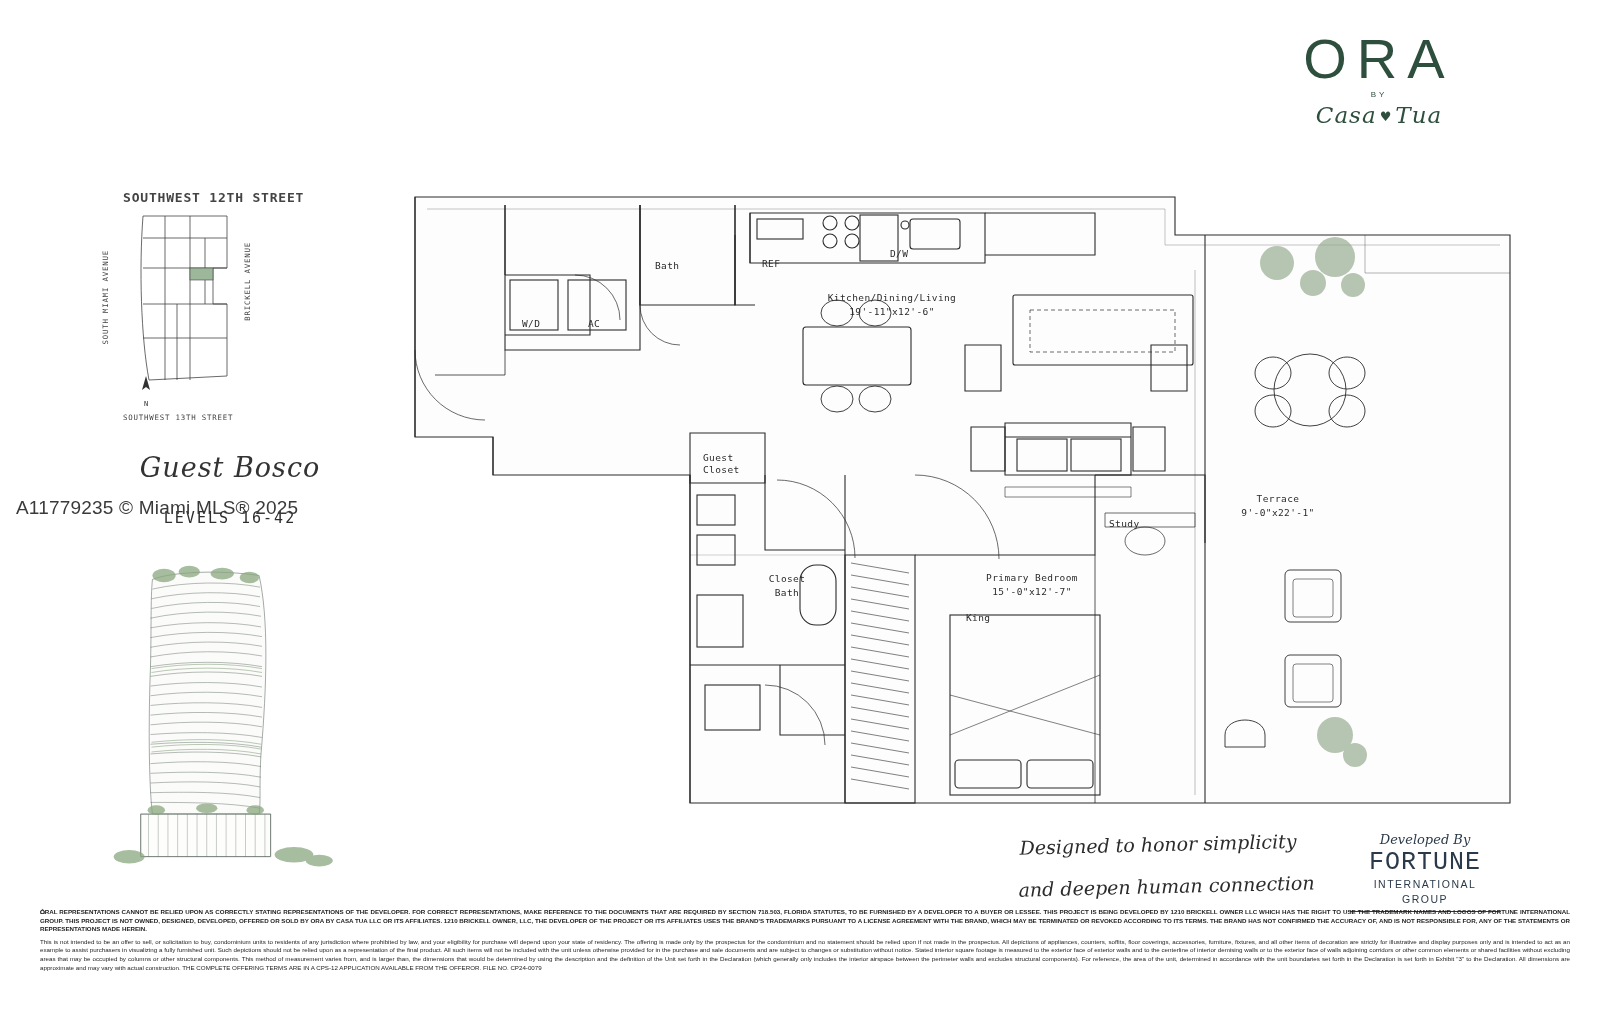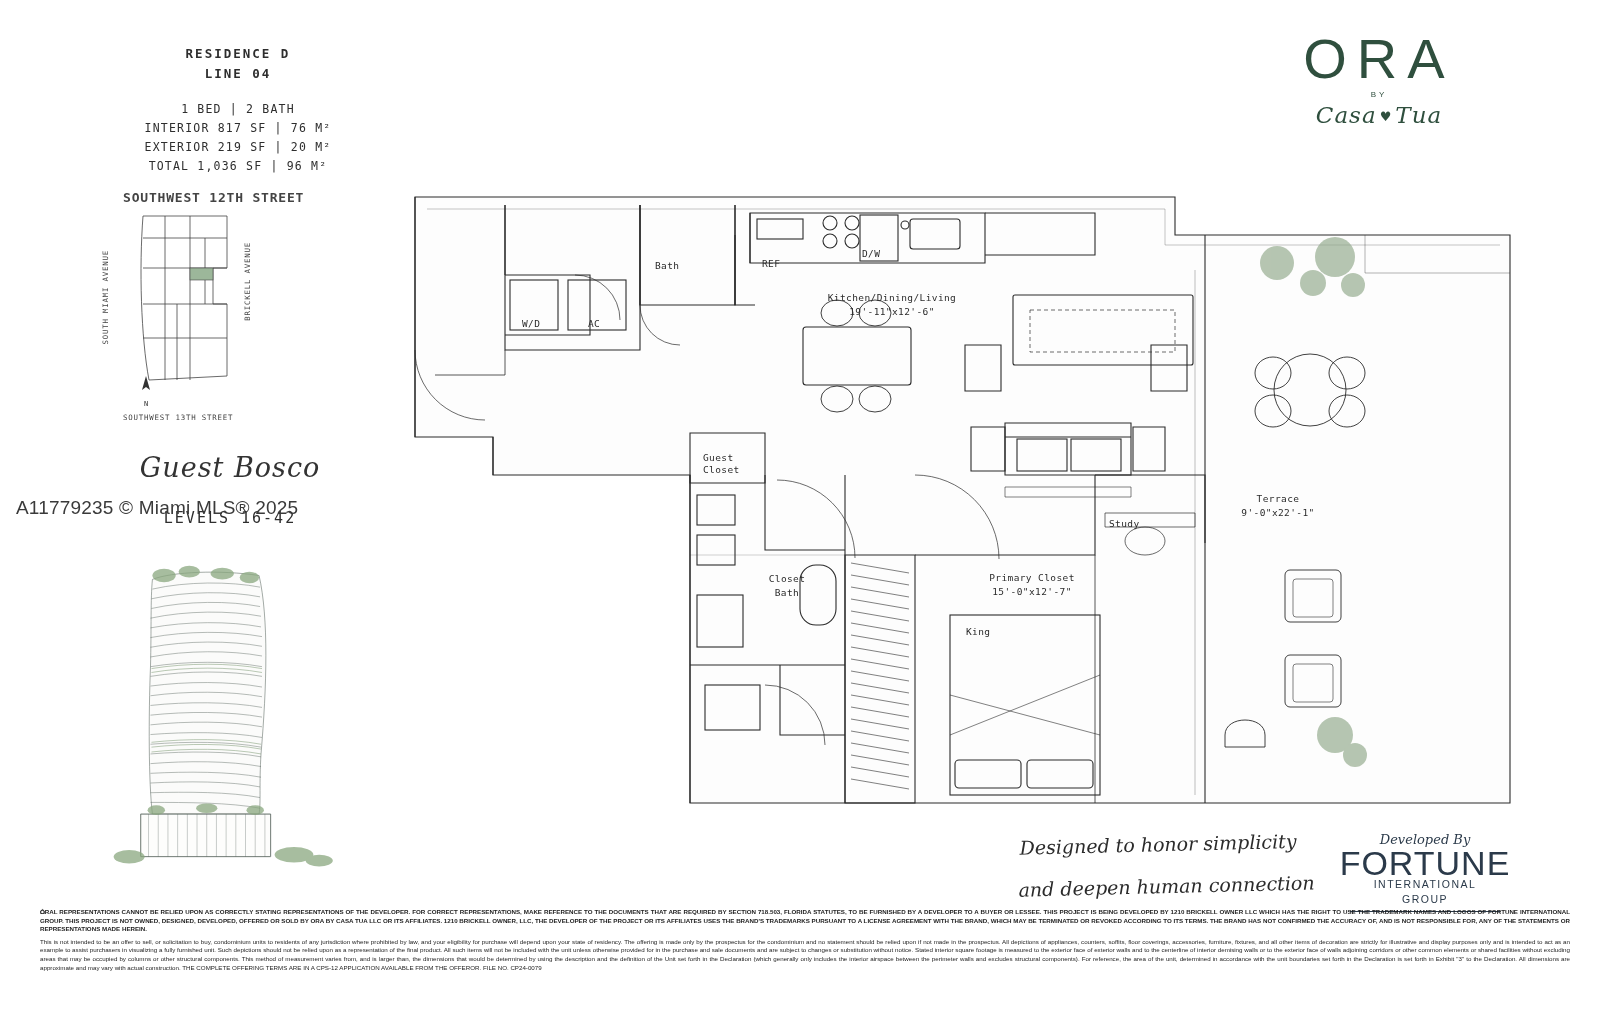--- a/index.html
+++ b/index.html
@@ -55,45 +55,35 @@
   .lbl.c{text-align:center;}
 
   
   .script{position:absolute;left:1020px;top:822px;width:380px;
      font-family:"DejaVu Serif",serif;font-style:italic;font-size:19px;color:#2b2b2b;line-height:42px;
      transform:rotate(-1.4deg);}
 
   
   .fortune{position:absolute;right:85px;top:832px;width:180px;text-align:center;color:#2b3a4a;}
   .fortune .dev{font-family:"DejaVu Serif",serif;font-style:italic;font-size:13px;margin-bottom:3px;}
-  .fortune .name{font-family:Liberation Sans, sans-serif;font-size:34px;letter-spacing:1px;line-height:26px;}
+  .fortune .name{font-family:Liberation Mono, monospace;font-size:25px;letter-spacing:1px;line-height:26px;}
   .fortune .sub{font-family:"Liberation Sans",sans-serif;font-size:10.5px;letter-spacing:1.5px;line-height:13px;margin-top:2px;}
   .fortune .rule{height:1px;background:#2b3a4a;margin:5px auto 0;width:150px;}
 
   
   .disclaimer{position:absolute;left:40px;top:908px;width:1530px;
     font-family:"Liberation Sans",sans-serif;font-size:6.2px;line-height:8.6px;color:#1d1d1d;text-align:justify;}
   .disclaimer .bold{font-weight:bold;}
   .eho{position:absolute;left:40px;top:906px;font-size:9px;}
 </style>
 </head>
 <body>
 
 <div class="page">
 
-  <div class="res-block">
-    <div class="res-title">RESIDENCE D</div>
-    <div class="res-title">LINE 04</div>
-    <div class="res-specs">
-      <div>1 BED | 2 BATH</div>
-      <div>INTERIOR 817 SF | 76 M²</div>
-      <div>EXTERIOR 219 SF | 20 M²</div>
-      <div>TOTAL 1,036 SF | 96 M²</div>
-    </div>
-  </div>
 
   <div class="logo">
     <div class="ora">ORA</div>
     <div class="by">BY</div>
     <div class="casa">
       <span>Casa</span><span class="heart">♥</span><span>Tua</span>
     </div>
   </div>
 
   <div class="keyplan">
@@ -295,36 +285,36 @@
         <path d="M510,380 A84,84 0 0,1 594,464" transform="translate(0,-80) scale(1,1)"></path>
         <path d="M360,470 A60,60 0 0,1 420,530" transform="translate(0,40)"></path>
       </g>
     </g>
   </svg>
 
   <div class="lbl" style="left:655px;top:260px;">Bath</div>
   <div class="lbl" style="left:522px;top:318px;">W/D</div>
   <div class="lbl" style="left:588px;top:318px;">AC</div>
   <div class="lbl" style="left:762px;top:258px;">REF</div>
-  <div class="lbl" style="left:862px;top:248px;">D/W</div>
+  <div class="lbl" style="left:862px;top:248px;padding-left:28px;">D/W</div>
 
   <div class="lbl c" style="left:762px;top:292px;width:260px;">Kitchen/Dining/Living</div>
   <div class="lbl c" style="left:762px;top:306px;width:260px;">19'-11"x12'-6"</div>
 
   <div class="lbl" style="left:703px;top:452px;">Guest</div>
   <div class="lbl" style="left:703px;top:464px;">Closet</div>
 
   <div class="lbl" style="left:1109px;top:518px;">Study</div>
 
   <div class="lbl c" style="left:712px;top:573px;width:150px;">Closet</div>
   <div class="lbl c" style="left:712px;top:587px;width:150px;">Bath</div>
 
-  <div class="lbl c" style="left:912px;top:572px;width:240px;">Primary Closet</div>
+  <div class="lbl c" style="left:912px;top:572px;width:240px;">Primary Bedroom</div>
   <div class="lbl c" style="left:912px;top:586px;width:240px;">15'-0"x12'-7"</div>
-  <div class="lbl" style="left:966px;top:626px;">King</div>
+  <div class="lbl" style="left:966px;top:612px;">King</div>
 
   <div class="lbl c" style="left:1188px;top:493px;width:180px;">Terrace</div>
   <div class="lbl c" style="left:1188px;top:507px;width:180px;">9'-0"x22'-1"</div>
 
   <div class="script">
     <div>Designed to honor simplicity</div>
     <div style="margin-left:-2px;">and deepen human connection</div>
   </div>
 
   <div class="fortune">

